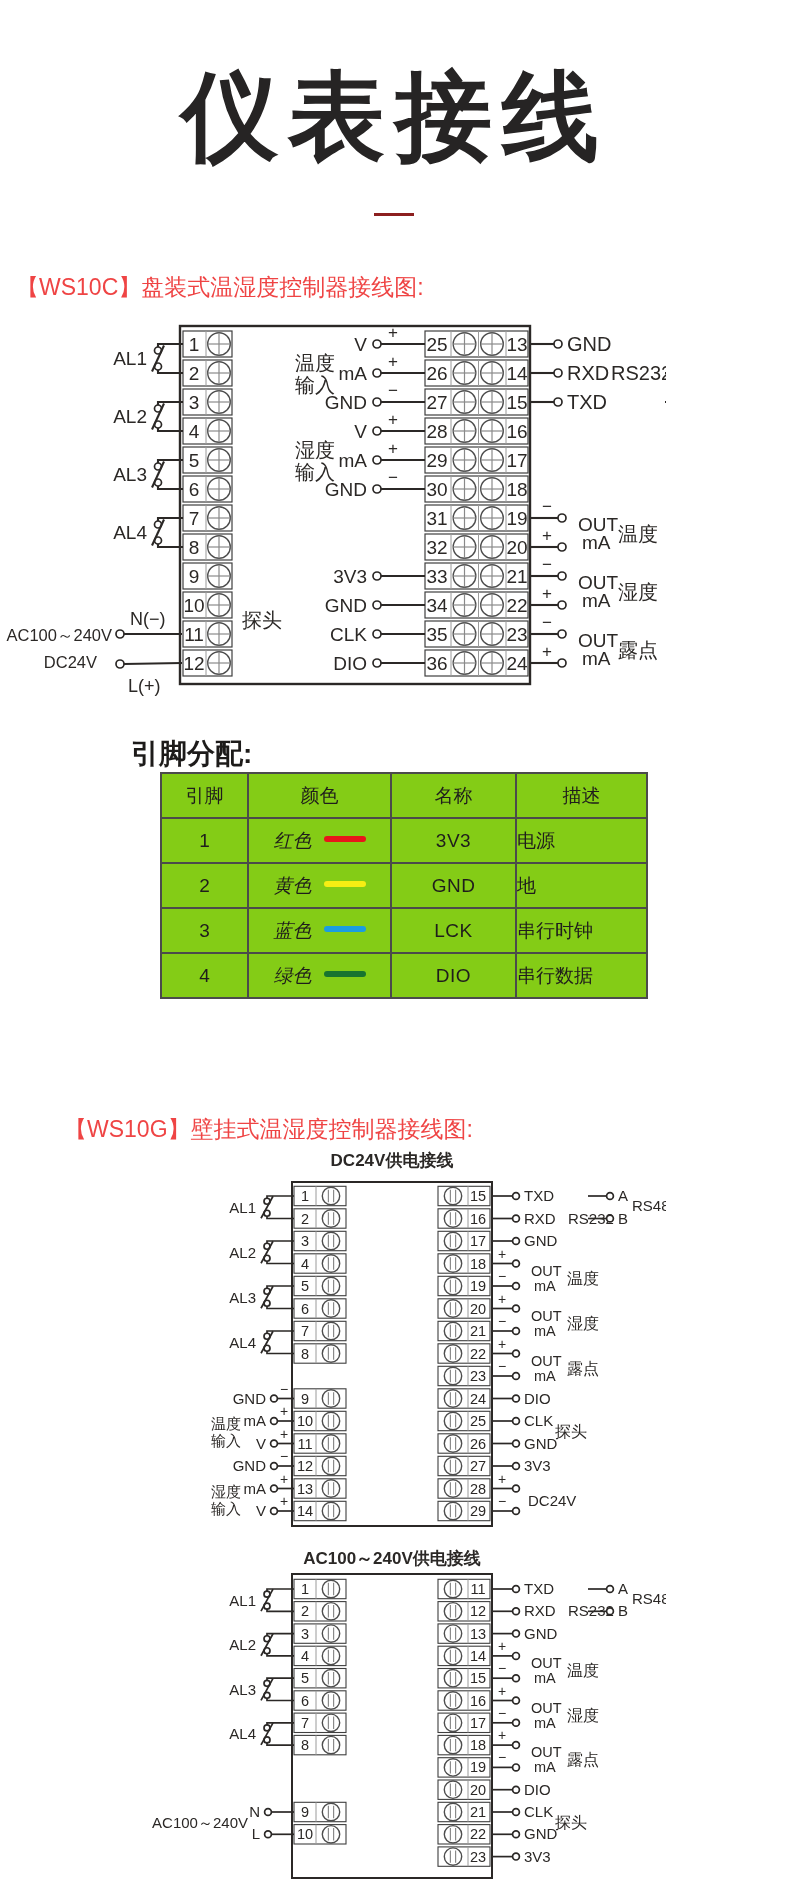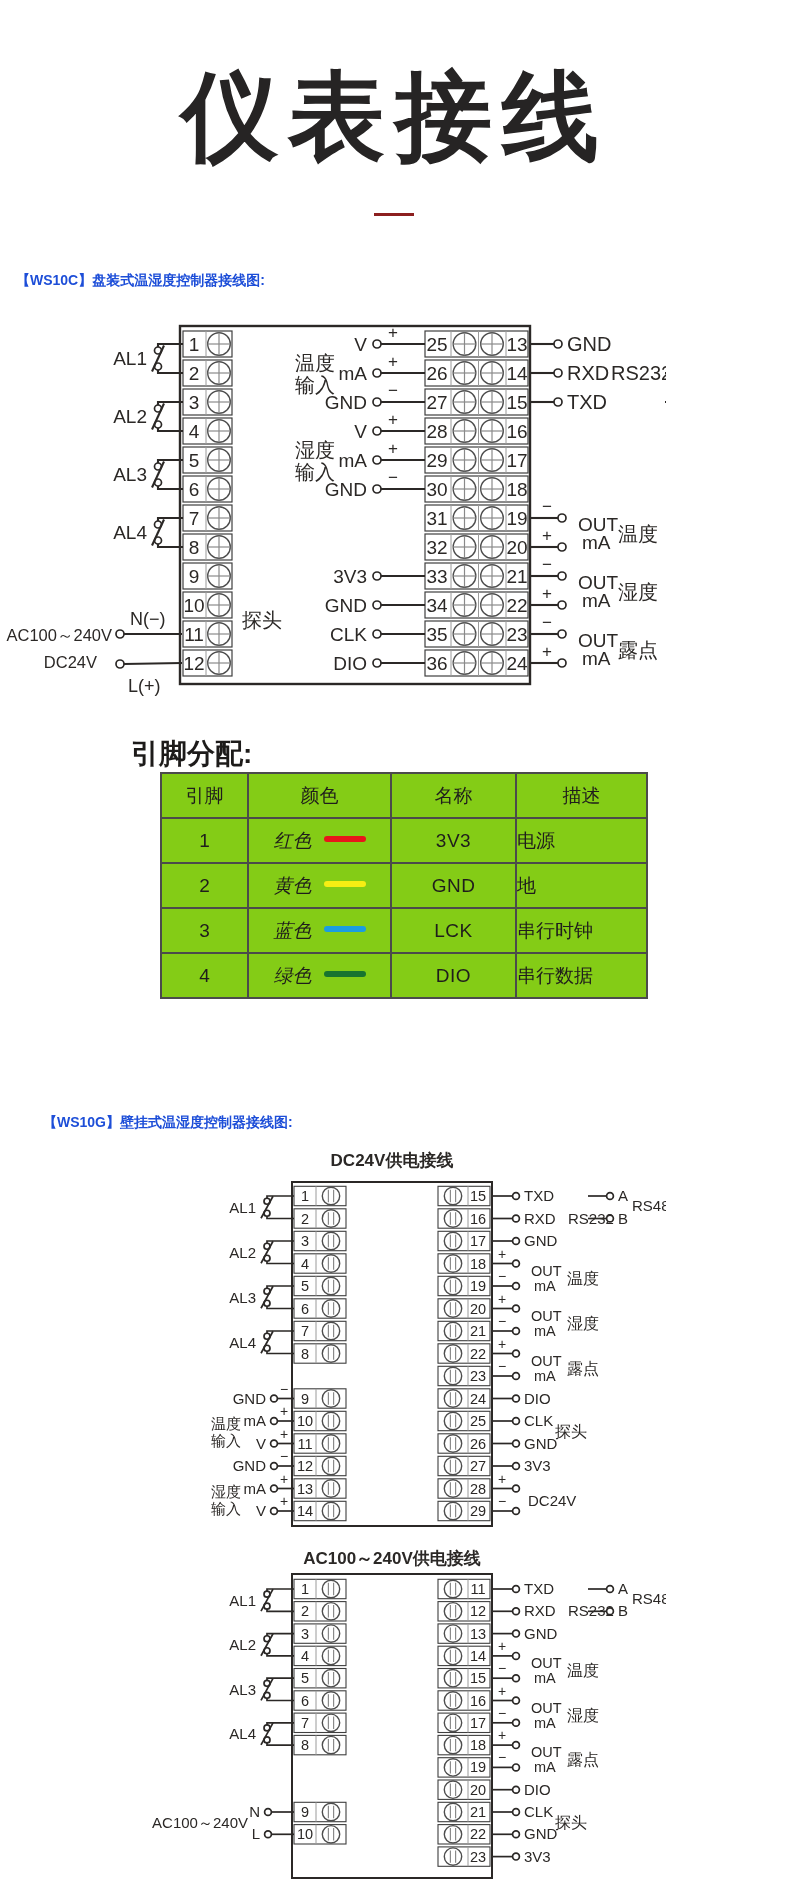--- a/index.html
+++ b/index.html
@@ -1,21 +1,21 @@
 <!DOCTYPE html>
 <html><head>
 <meta charset="utf-8">
 <style>
   html,body{margin:0;padding:0;background:#ffffff;}
   body{font-family:"Liberation Sans","DejaVu Sans",sans-serif;color:#262321;}
   #root{position:relative;width:666px;height:1901px;background:#ffffff;overflow:hidden;margin-top:32px;}
   .abs{position:absolute;}
   .page-title{width:790px;text-align:center;font-size:97px;font-weight:900;letter-spacing:10px;color:#262424;line-height:1;}
   .title-underline{height:3px;width:40px;}
-  .sec-heading{font-size:14px;font-weight:700;color:#1d4ed8;}
+  .sec-heading{font-size:23px;font-weight:400;color:#ef4444;}
   .pin-heading{font-size:28px;font-weight:700;color:#1d1b1a;}
   .note{font-size:17px;font-weight:600;color:#211f1e;letter-spacing:0.2px;white-space:nowrap;}
   table.pin{border-collapse:collapse;table-layout:fixed;background:#84cc16;}
   table.pin td,table.pin th{border:2px solid #4b4b4b;font-weight:400;font-size:19px;color:#1f1d1c;padding:0;height:43px;}
   table.pin th{font-size:19px;}
   td.c-pin{text-align:center;}
   td.c-color{text-align:center;padding-left:34px;font-style:italic;}
   td.c-name{text-align:center;letter-spacing:0.5px;}
   td.c-desc{text-align:left;padding-left:13px;font-size:18px;}
   .swatch{display:inline-block;width:42px;height:6px;border-radius:3px;vertical-align:middle;margin-left:12px;margin-bottom:4px;}
@@ -406,21 +406,21 @@
     <tr>
       <td class="c-pin">4</td>
       <td class="c-color"><span>绿色</span><span class="swatch" style="background: rgb(24, 116, 47);"></span></td>
       <td class="c-name">DIO</td>
       <td class="c-desc">串行数据</td>
     </tr>
   </tbody>
     </table>
 
 
-  <div class="abs sec-heading" style="top:1082px;left:43px;">【WS10G】壁挂式温湿度控制器接线图:</div>
+  <div class="abs sec-heading" style="top:1082px;left:64px;">【WS10G】壁挂式温湿度控制器接线图:</div>
 
   <svg id="svg-ws10g-dc" class="abs" style="top:1110px;left:0;" width="790" height="395" viewBox="0 1110 790 395">
       <text x="392" y="1134" font-size="17" text-anchor="middle" fill="#2b2826" font-weight="bold" font-family="&quot;Liberation Sans&quot;,&quot;DejaVu Sans&quot;,sans-serif">DC24V供电接线</text>
       <rect x="292" y="1150" width="200" height="344" fill="none" stroke="#2b2826" stroke-width="2"></rect>
       <rect x="294" y="1154.3" width="52" height="19.4" fill="#fff" stroke="#3f3f3f" stroke-width="1.1"></rect>
       <line x1="316" y1="1154.3" x2="316" y2="1173.7" stroke="#9a9a9a" stroke-width="1"></line>
       <text x="305" y="1169" font-size="14.5" text-anchor="middle" fill="#2b2826" font-weight="normal" font-family="&quot;Liberation Sans&quot;,&quot;DejaVu Sans&quot;,sans-serif">1</text>
       <circle cx="331" cy="1164" r="8.7" fill="#fff" stroke="#4d4d4d" stroke-width="1.4"></circle>
       <line x1="328.4" y1="1157.8" x2="328.4" y2="1170.2" stroke="#8a8a8a" stroke-width="1.2"></line>
       <line x1="333.6" y1="1157.8" x2="333.6" y2="1170.2" stroke="#8a8a8a" stroke-width="1.2"></line>

